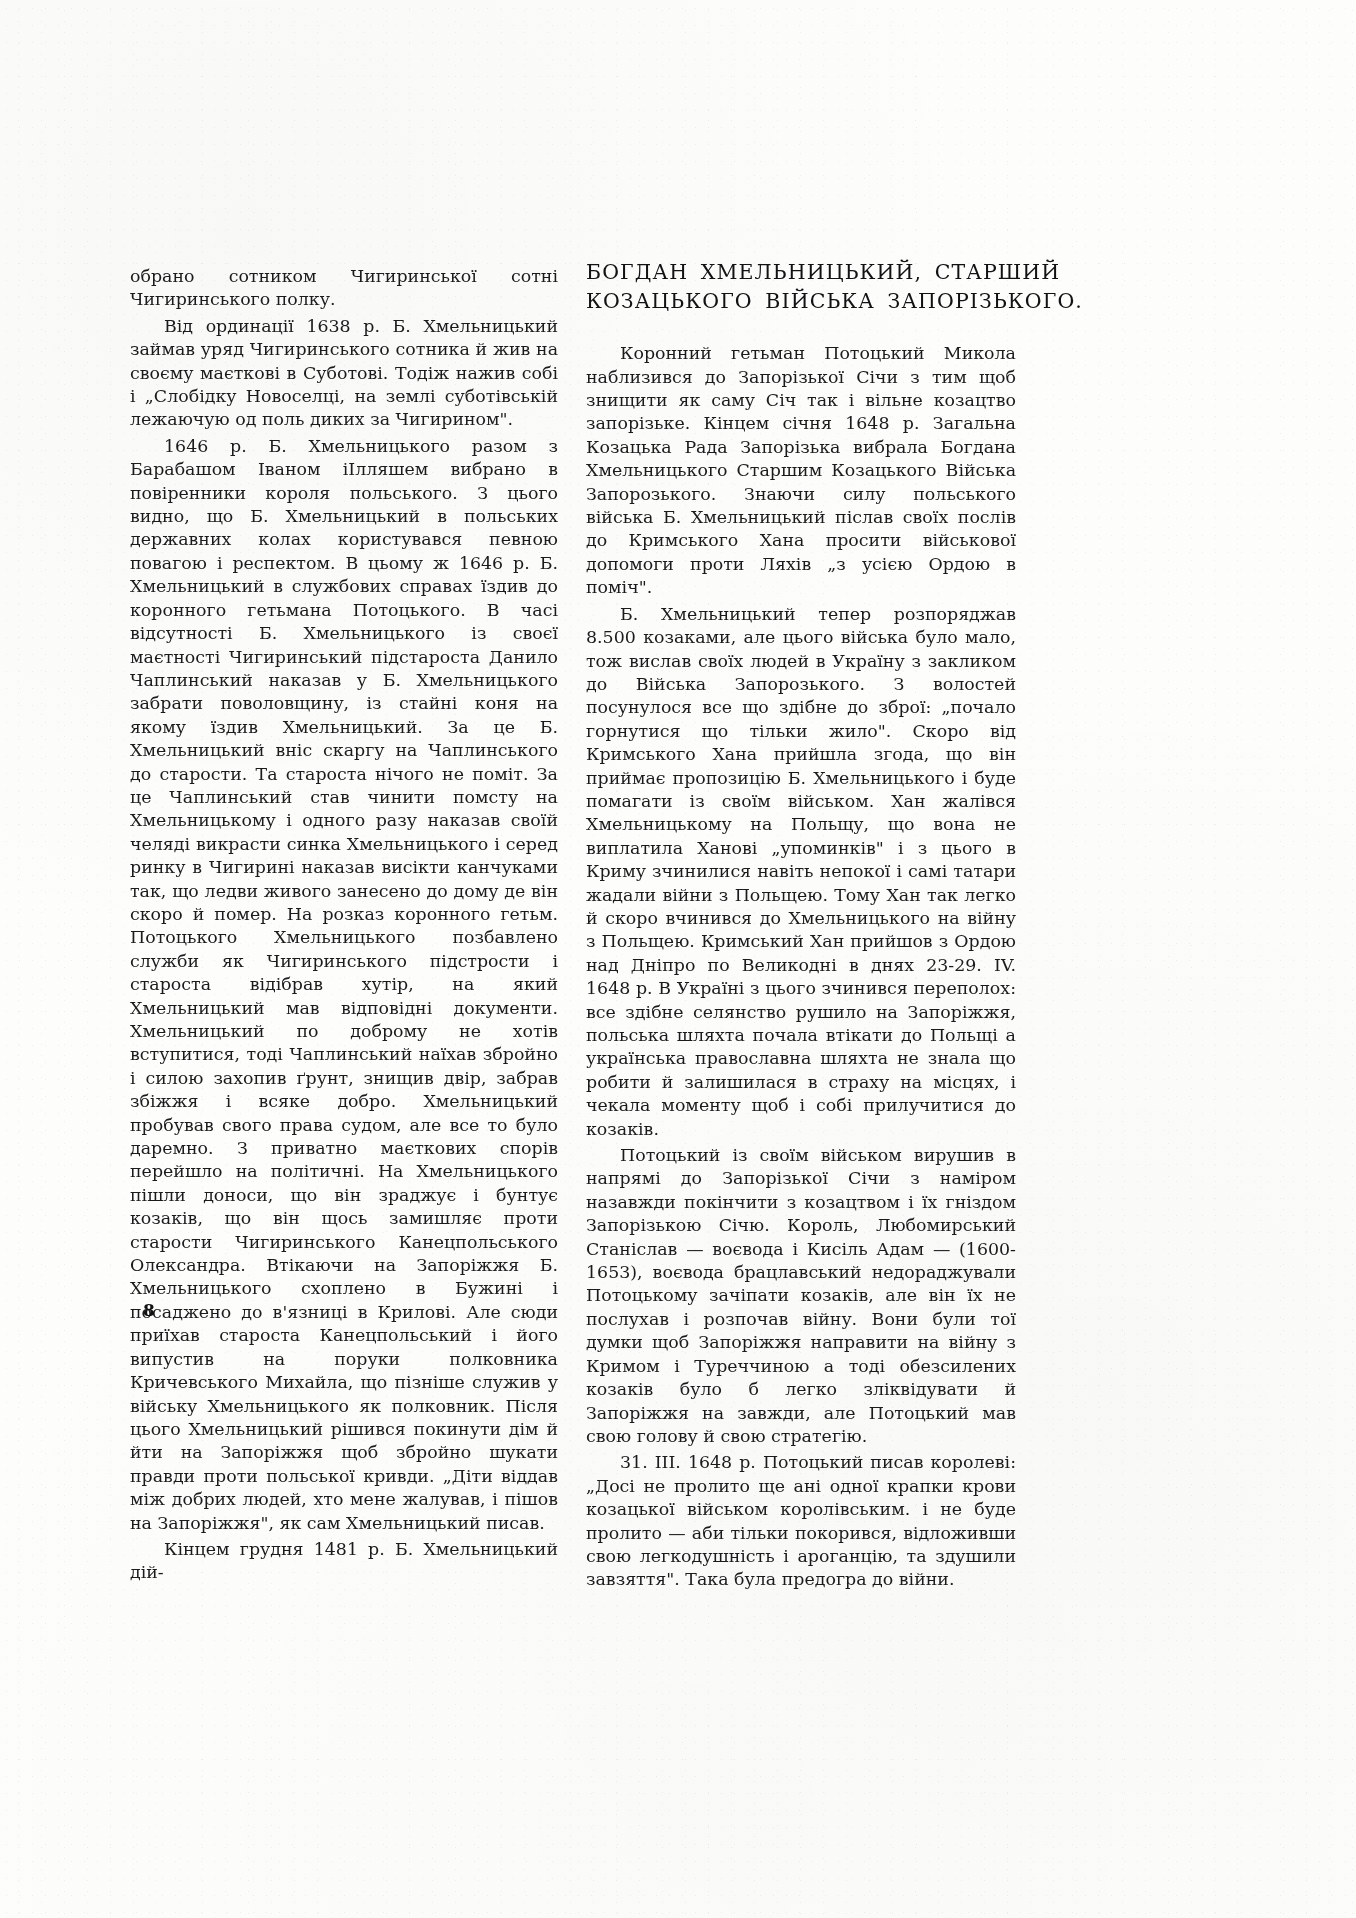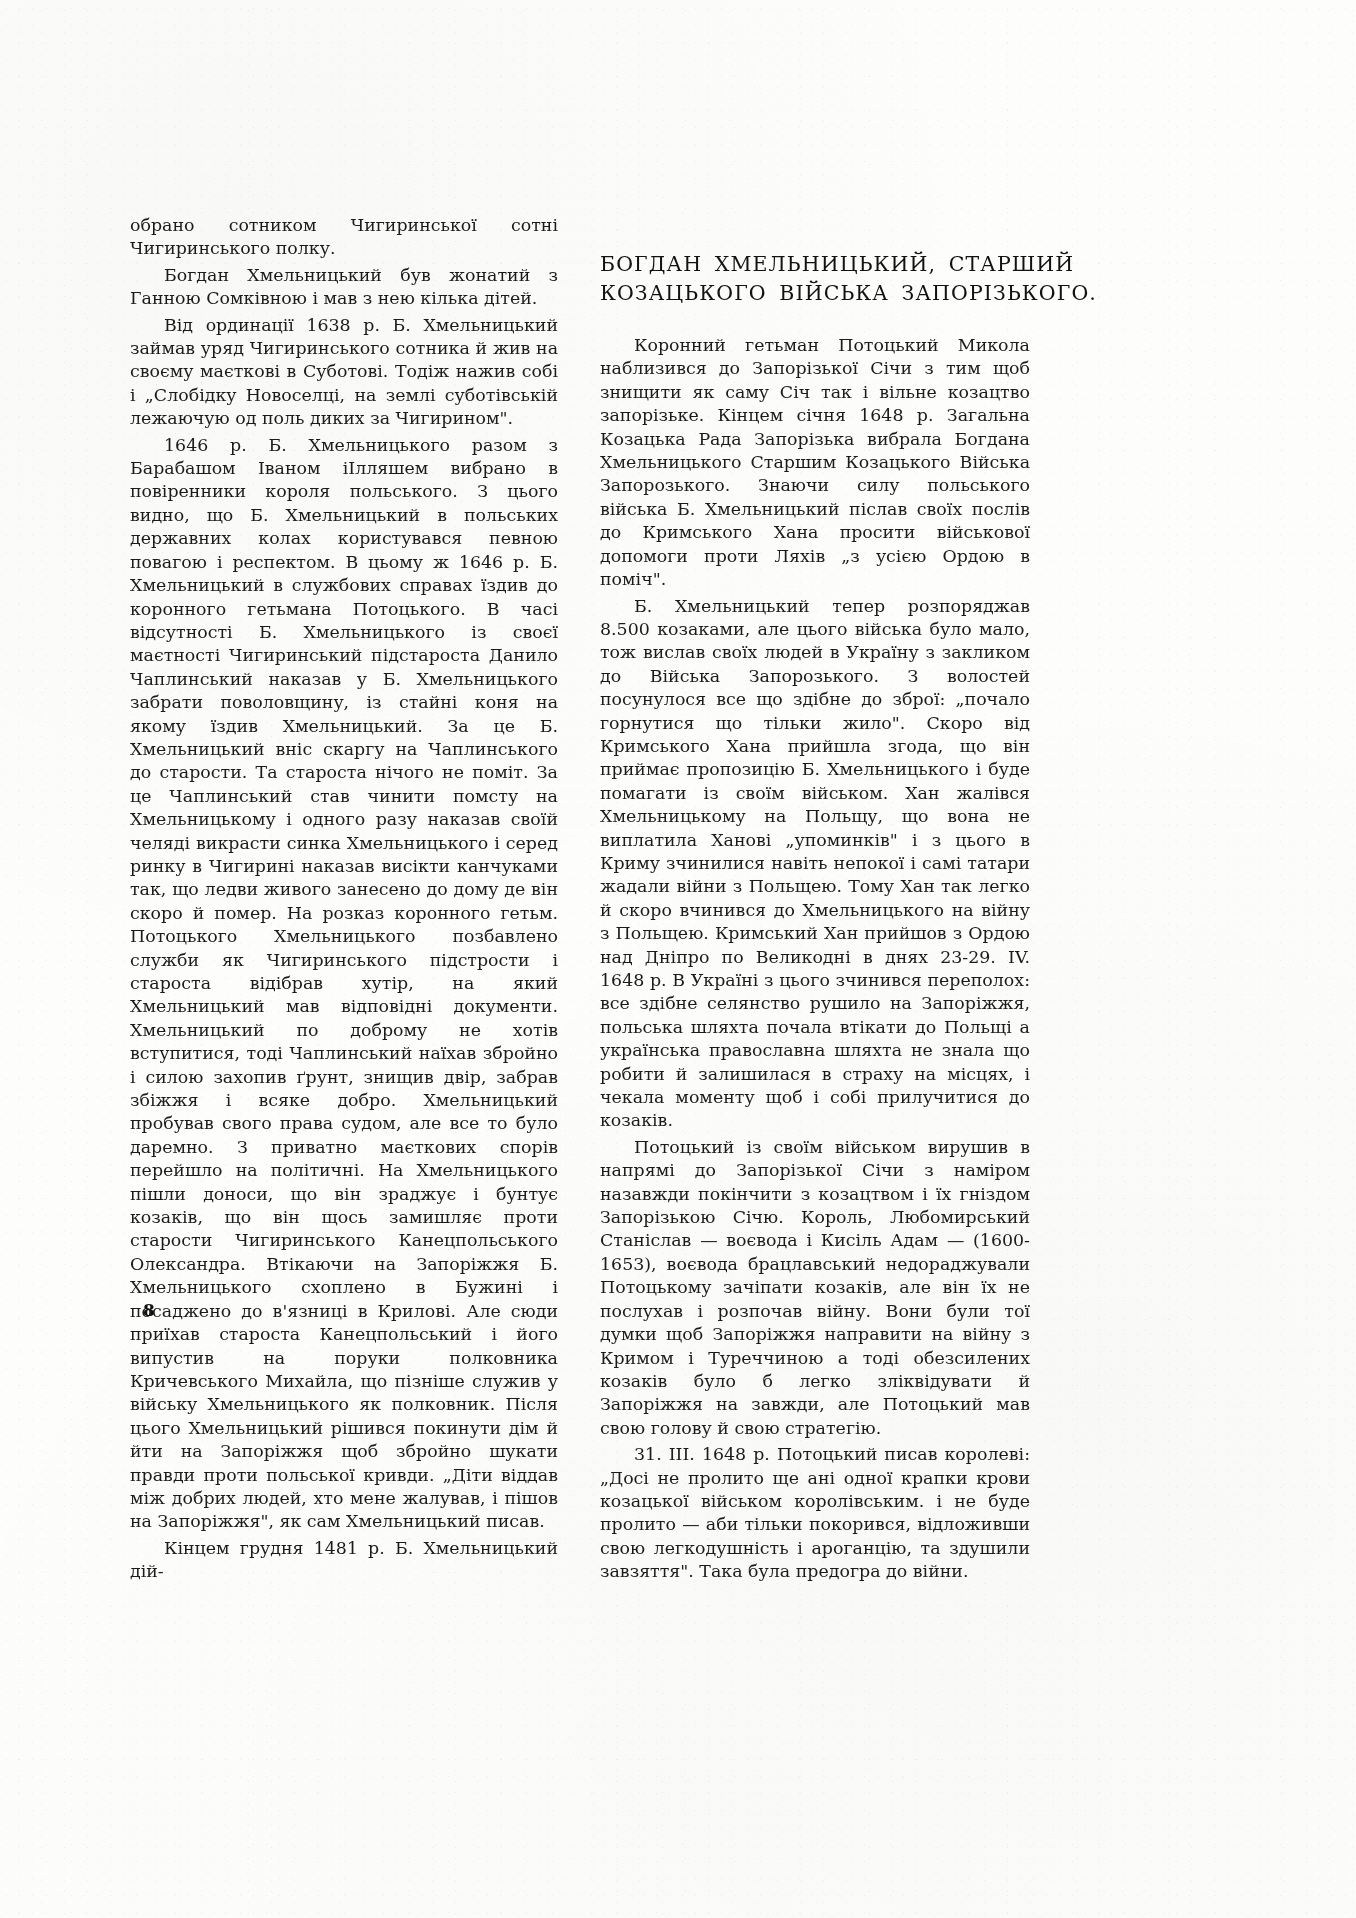--- a/index.html
+++ b/index.html
@@ -31,22 +31,23 @@
 
   .page-body {
     position: absolute;
     left: 130px;
     top: 214px;
     width: 1100px;
   }
 
   .columns {
     display: flex;
-    gap: 38px;
-    align-items: flex-end;
+    gap: 24px;
+    align-items: center;
+    margin-top: 44px;
   }
   .col {
     width: 428px;
     flex: 0 0 428px;
   }
   .col-right {
     width: 430px;
     flex: 0 0 430px;
     margin-left: 4px;
   }
@@ -110,21 +111,20 @@
 </head>
 <body>
 
 <div class="scan-page">
 
   <div class="page-body">
     <div class="columns">
 
       <div class="col">
         <p class="para cont">обрано сотником Чигиринської сотні Чигиринського полку.</p>
-        <p class="para">Богдан Хмельницький був жонатий з Ганною Сомківною і мав з нею кілька дітей.</p>
         <p class="para">Від ординації 1638 р. Б. Хмельницький займав уряд Чигиринського сотника й жив на своєму маєткові в Суботові. Тодіж нажив собі і „Слобідку Новоселці, на землі суботівській лежаючую од поль диких за Чигирином".</p>
         <p class="para">1646 р. Б. Хмельницького разом з Барабашом Іваном іІлляшем вибрано в повіренники короля польського. З цього видно, що Б. Хмельницький в польських державних колах користувався певною повагою і респектом. В цьому ж 1646 р. Б. Хмельницький в службових справах їздив до коронного гетьмана Потоцького. В часі відсутності Б. Хмельницького із своєї маєтності Чигиринський підстароста Данило Чаплинський наказав у Б. Хмельницького забрати поволовщину, із стайні коня на якому їздив Хмельницький. За це Б. Хмельницький вніс скаргу на Чаплинського до старости. Та староста нічого не поміт. За це Чаплинський став чинити помсту на Хмельницькому і одного разу наказав своїй челяді викрасти синка Хмельницького і серед ринку в Чигирині наказав висікти канчуками так, що ледви живого занесено до дому де він скоро й помер. На розказ коронного гетьм. Потоцького Хмельницького позбавлено служби як Чигиринського підстрости і староста відібрав хутір, на який Хмельницький мав відповідні документи. Хмельницький по доброму не хотів вступитися, тоді Чаплинський наїхав збройно і силою захопив ґрунт, знищив двір, забрав збіжжя і всяке добро. Хмельницький пробував свого права судом, але все то було даремно. З приватно маєткових спорів перейшло на політичні. На Хмельницького пішли доноси, що він зраджує і бунтує козаків, що він щось замишляє проти старости Чигиринського Канецпольського Олександра. Втікаючи на Запоріжжя Б. Хмельницького схоплено в Бужині і посаджено до в'язниці в Крилові. Але сюди приїхав староста Канецпольський і його випустив на поруки полковника Кричевського Михайла, що пізніше служив у війську Хмельницького як полковник. Після цього Хмельницький рішився покинути дім й йти на Запоріжжя щоб збройно шукати правди проти польської кривди. „Діти віддав між добрих людей, хто мене жалував, і пішов на Запоріжжя", як сам Хмельницький писав.</p>
         <p class="para">Кінцем грудня 1481 р. Б. Хмельницький дій-</p>
       </div>
 
       <div class="col-right">
         <h1 class="section-title">
           <span class="tline">БОГДАН ХМЕЛЬНИЦЬКИЙ, СТАРШИЙ</span>
           <span class="tline">КОЗАЦЬКОГО ВІЙСЬКА ЗАПОРІЗЬКОГО.</span>
         </h1>

